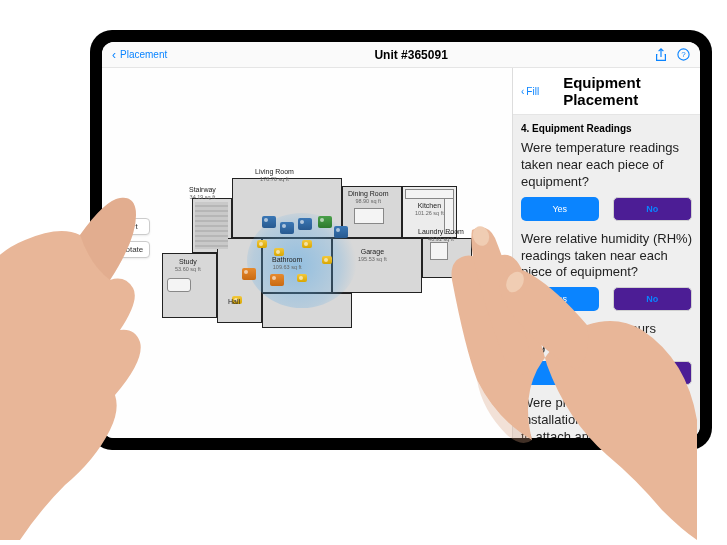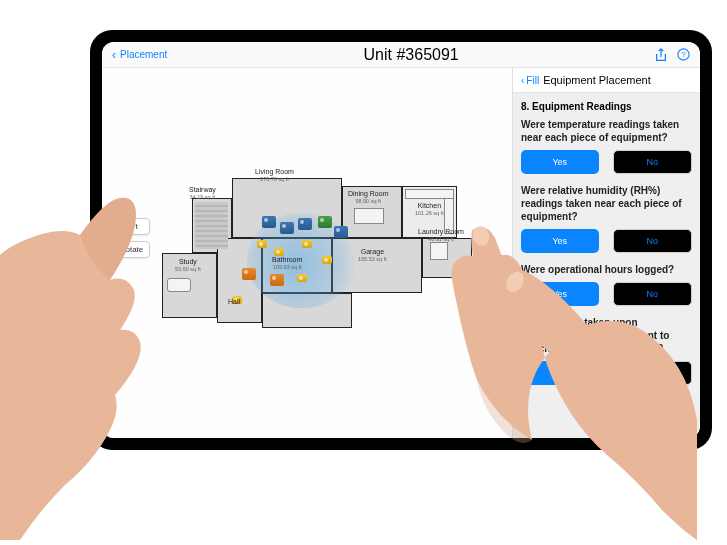--- a/index.html
+++ b/index.html
@@ -27,21 +27,21 @@
   .navbar {
     height: 26px; width: 100%;
     display: flex; align-items: center; justify-content: space-between;
     padding: 0 10px;
     background: #fafafa;
     border-bottom: 1px solid #e5e5e5;
     color: #000;
   }
   .nav-left { display: flex; align-items: center; gap: 4px; color: #0a84ff; cursor: pointer; }
   .nav-left .chev { font-size: 12px; line-height: 1; }
-  .nav-title { font-size: 16px; font-weight: 400; }
+  .nav-title { font-size: 12px; font-weight: 700; }
   .nav-right { display: flex; align-items: center; gap: 10px; color: #0a84ff; }
   .nav-right svg { display: block; }
 
   
   .main {
     flex: 1; display: flex; min-height: 0;
   }
 
   .canvas {
     flex: 1;
@@ -107,35 +107,35 @@
     display: flex; flex-direction: column;
     overflow: hidden;
   }
   .panel-header {
     display: flex; align-items: center; gap: 4px;
     padding: 6px 8px;
     background: #fff;
     border-bottom: 1px solid #e5e5e5;
   }
   .panel-header .back { color: #0a84ff; display: flex; align-items: center; gap: 2px; cursor: pointer; }
-  .panel-header .title { font-weight: 400; font-size: 11px; margin-left: 0; }
+  .panel-header .title { font-weight: 700; font-size: 15px; margin-left: 20px; }
   .panel-body { padding: 8px; overflow: hidden; }
   .section-title { font-weight: 700; font-size: 10px; margin-bottom: 6px; }
   .section-desc { font-size: 8px; color: #888; line-height: 1.35; margin-bottom: 10px; }
   .question { margin-bottom: 10px; }
-  .q-text { font-size: 10px; color: #222; font-weight: 700; line-height: 1.3; margin-bottom: 6px; }
+  .q-text { font-size: 13px; color: #222; font-weight: 400; line-height: 1.3; margin-bottom: 6px; }
   .q-buttons { display: flex; gap: 14px; }
   .q-btn {
     flex: 1; text-align: center;
     padding: 6px 0; border-radius: 5px;
     font-size: 9px; cursor: pointer;
     border: none;
   }
   .q-btn.yes { background: #0a84ff; color: #fff; }
-  .q-btn.no  { background: #000000; color: #0a84ff; border: 1px solid #d0d0d0; }
+  .q-btn.no  { background: #4c1d95; color: #0a84ff; border: 1px solid #d0d0d0; font-weight: bold; }
 
   
   .hand {
     position: absolute;
     pointer-events: none;
   }
   .hand-left { left: -30px; top: 170px; width: 220px; height: 370px; }
   .hand-right { right: 30px; top: 220px; width: 260px; height: 320px; }
   .skin { fill: #e8b698; }
   .skin-dark { fill: #d89e7d; }
@@ -233,21 +233,21 @@
 
       <div class="panel">
         <div class="panel-header">
           <div class="back">
             <span>‹</span>
             <span>Fill</span>
           </div>
           <div class="title">Equipment Placement</div>
         </div>
         <div class="panel-body">
-          <div class="section-title">8. Equipment Readings</div>
+          <div class="section-title">4. Equipment Readings</div>
 
           <div class="question">
             <div class="q-text">Were temperature readings taken near each piece of equipment?</div>
             <div class="q-buttons">
               <button class="q-btn yes">Yes</button>
               <button class="q-btn no">No</button>
             </div>
           </div>
 
           <div class="question">

